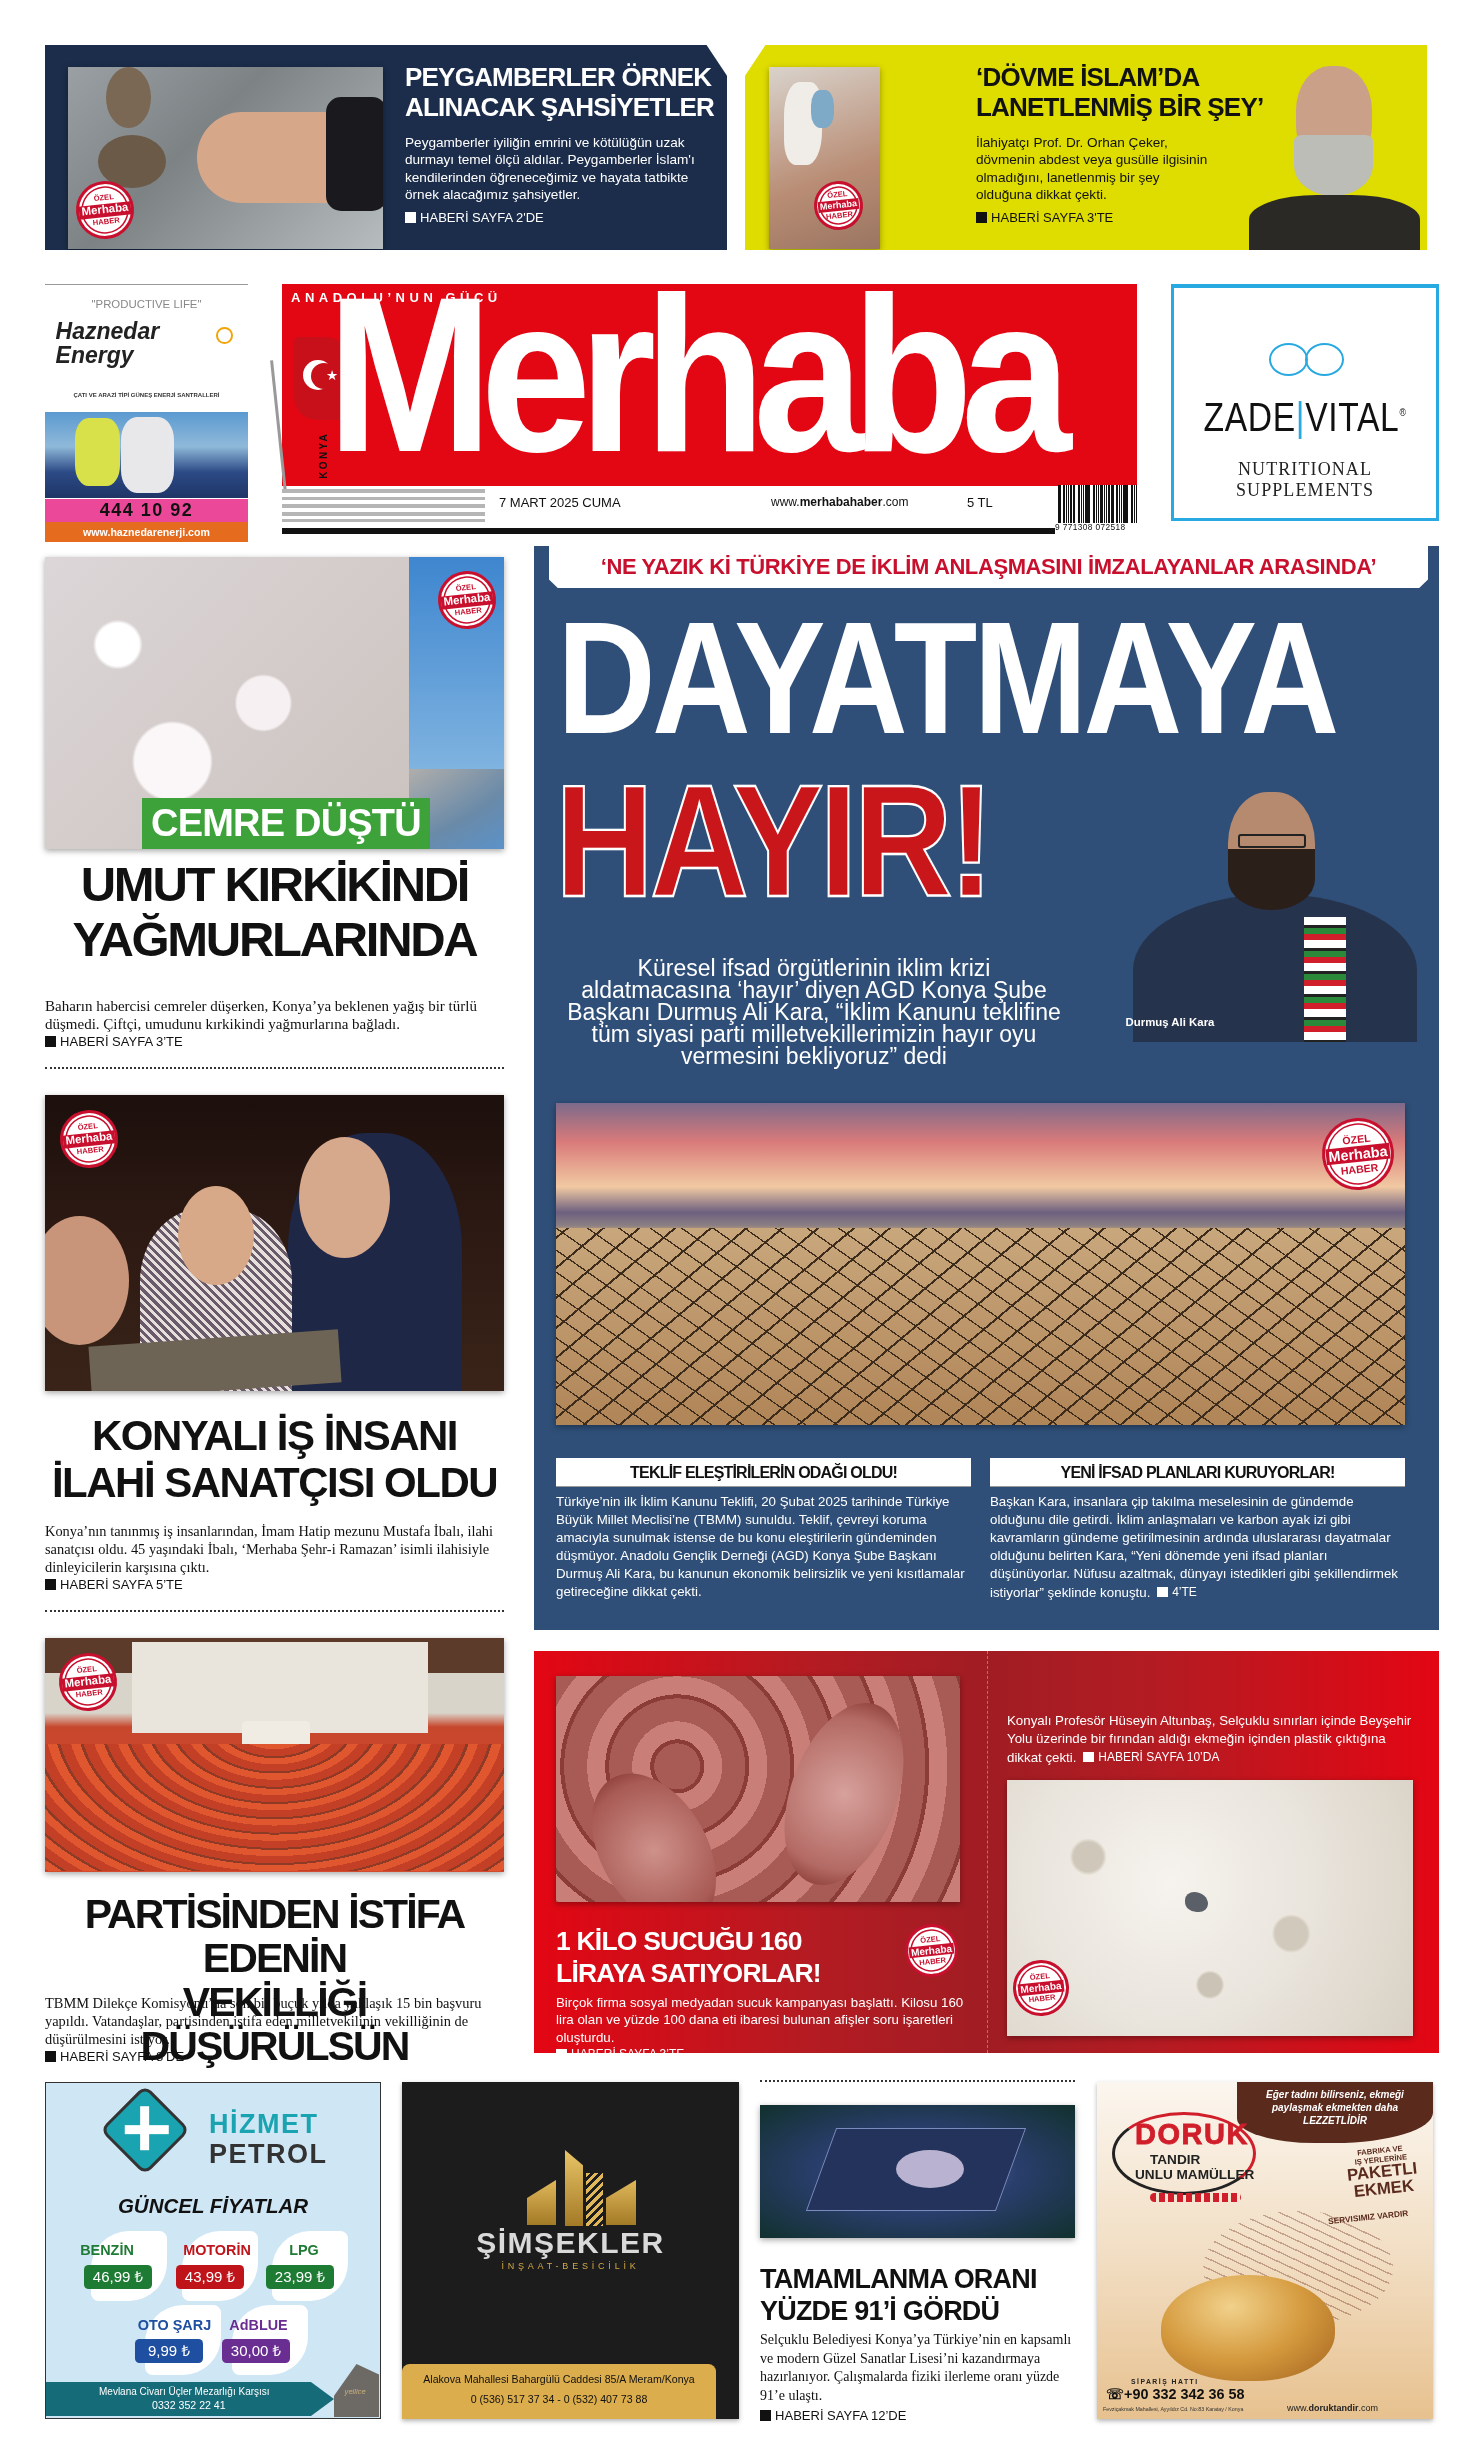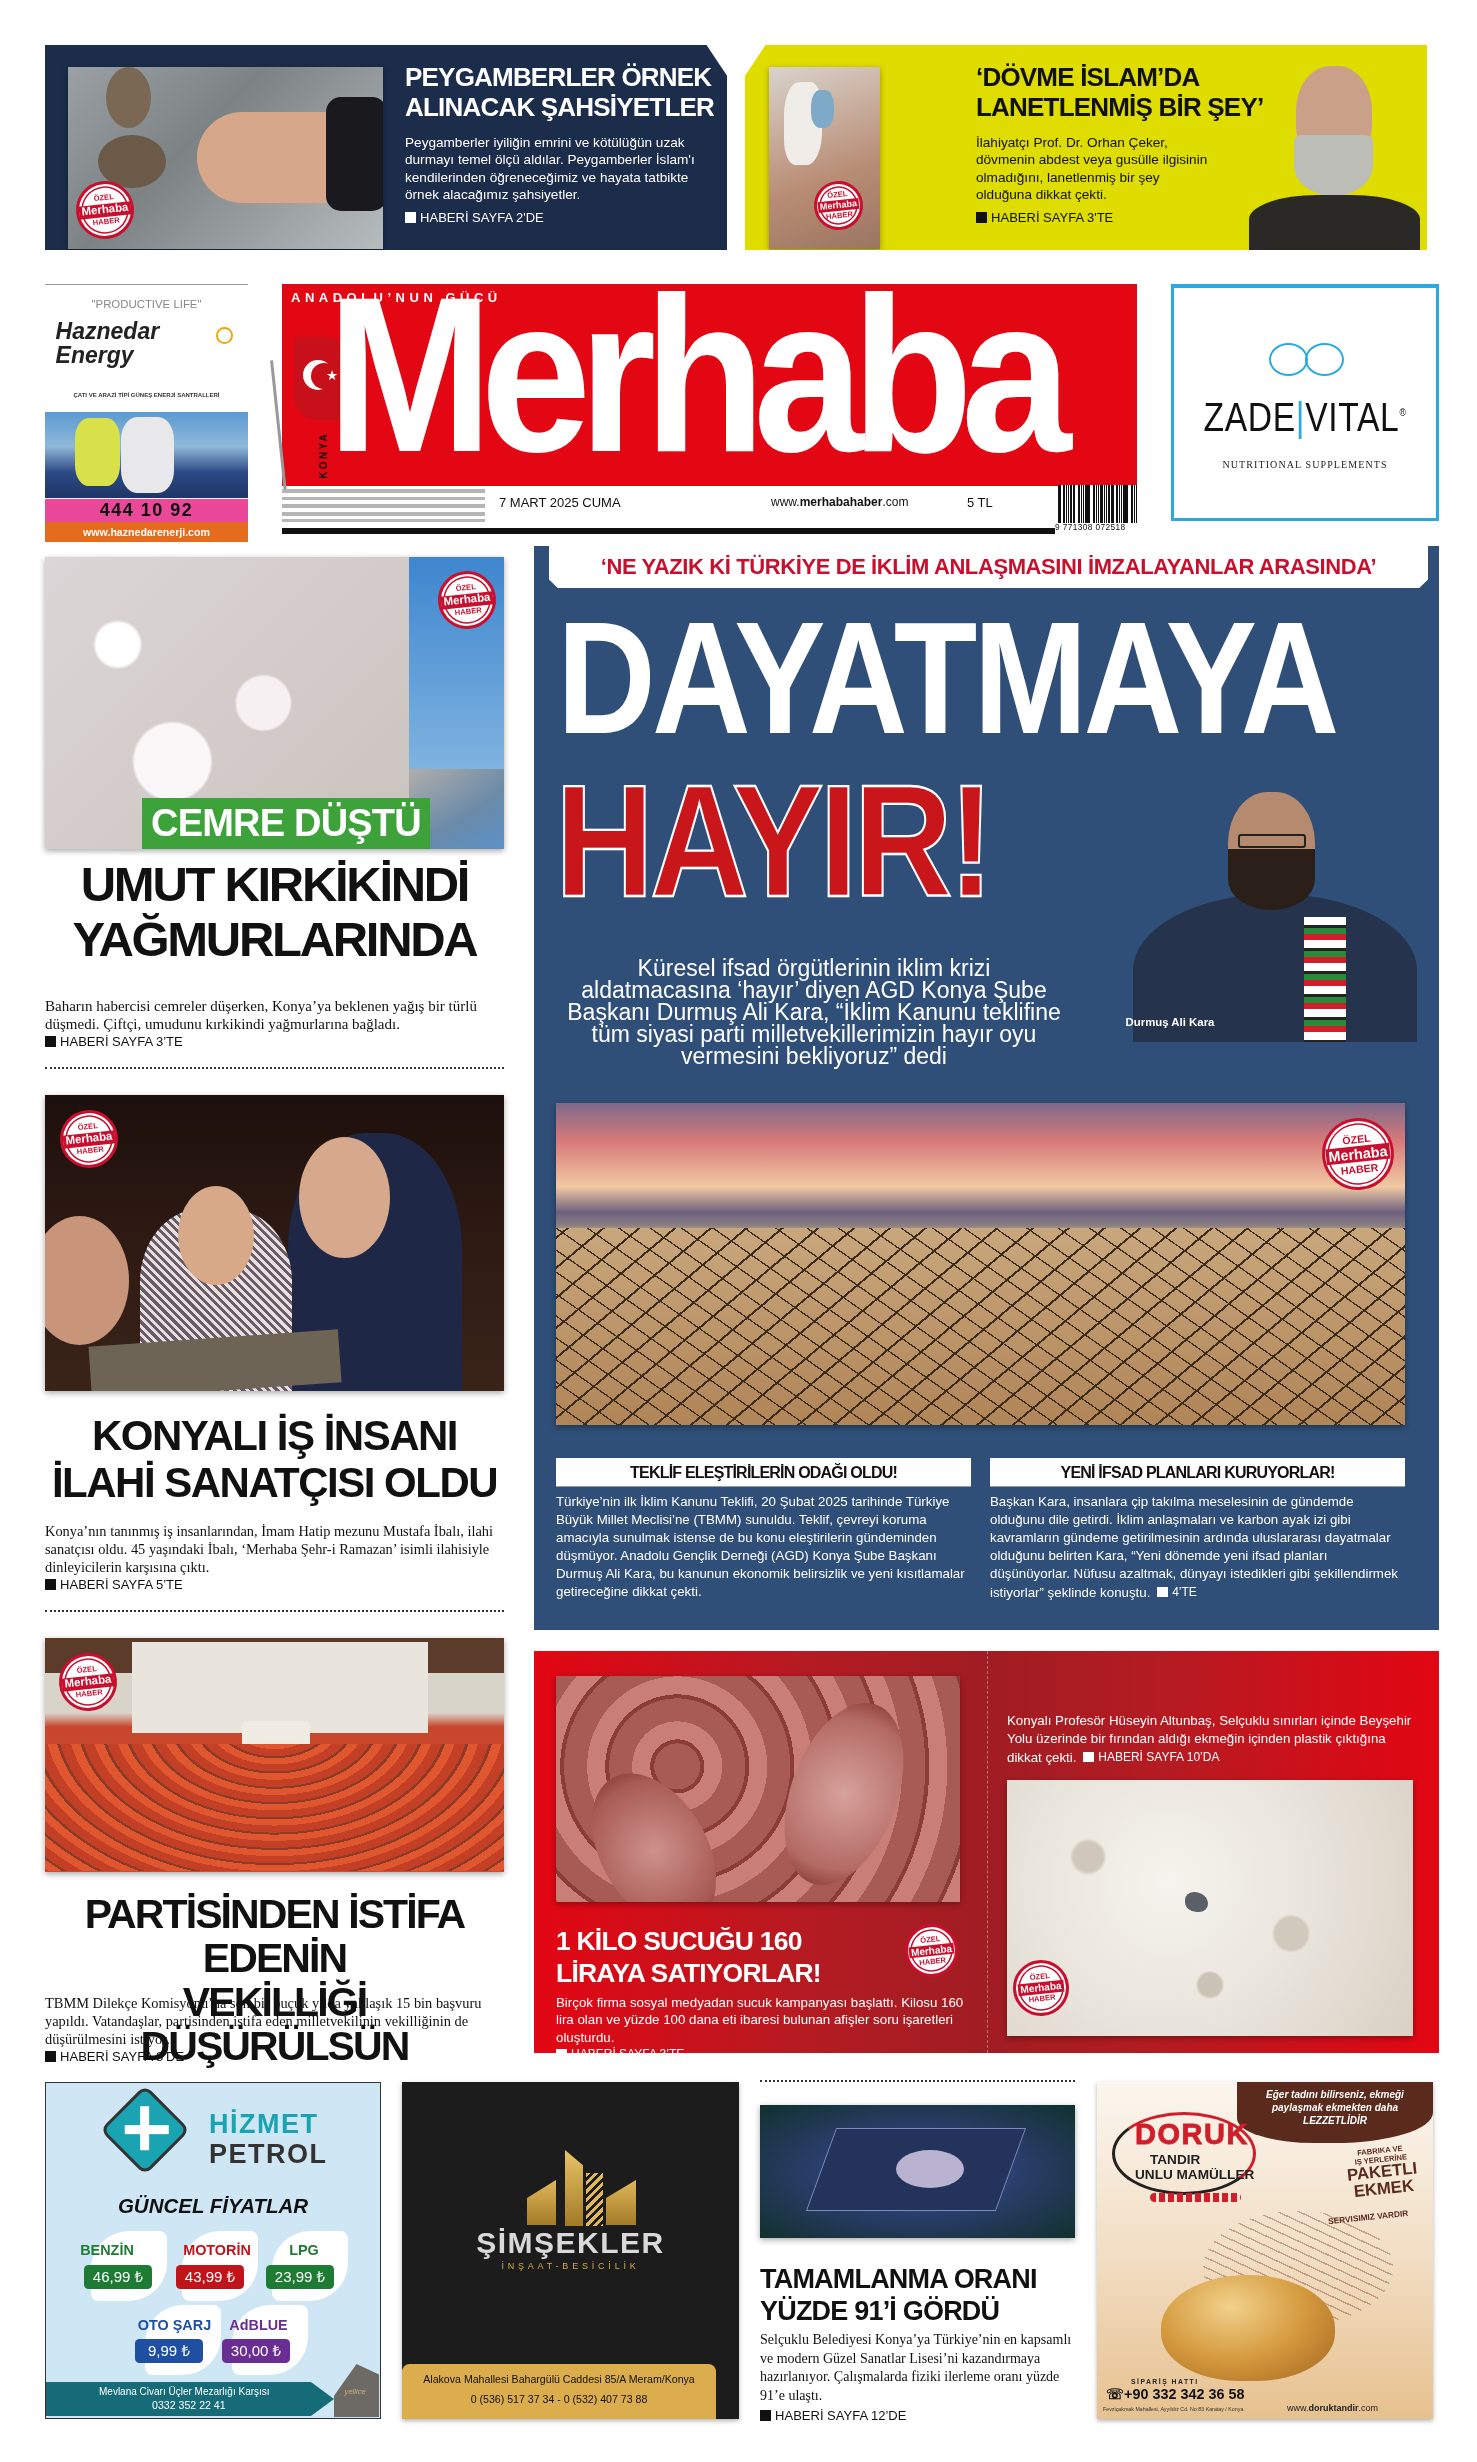--- a/index.html
+++ b/index.html
@@ -113,21 +113,21 @@
 </div>
 
 <div class="abs" style="left:1171px; top:284px; width:268px; height:237px; background:#fff; border:3px solid #29a9e1; border-top-width:4.5px;">
   <div class="abs" style="left:95px; top:55px; width:76px; height:33px;">
     <div class="abs" style="left:0; top:0; width:39px; height:33px; border:2.3px solid #29a9e1; border-radius:50%;"></div>
     <div class="abs" style="left:36px; top:0; width:39px; height:33px; border:2.3px solid #29a9e1; border-radius:50%;"></div>
   </div>
   <div class="abs" style="left:0; top:106px; width:100%; text-align:center; font-size:41px; color:#111; letter-spacing:0.8px; transform:scaleX(0.82); transform-origin:center top;">
     <span>ZADE</span><span style="color:#29a9e1; font-weight:300;">|</span><span>VITAL</span><sup style="font-size:10.6px;">®</sup>
   </div>
-  <div class="abs serif" style="left:0; top:171px; width:100%; text-align:center; font-size:10px; color:#222; letter-spacing:1.1px;">NUTRITIONAL SUPPLEMENTS</div>
+  <div class="abs serif" style="left:0; top:171px; width:100%; text-align:center; font-size:18px; color:#222; letter-spacing:1.1px;">NUTRITIONAL SUPPLEMENTS</div>
 </div>
 
 <div class="photo" style="left:45px; top:557px; width:459px; height:292px; background:radial-gradient(ellipse at 30% 40%,#f4eff0 0%,#e8dfe2 35%,#b9b3ac 60%,#6a8aa8 85%,#5b92c9 100%);">
   <div class="abs" style="left:288px; top:0; width:171px; height:212px; background:linear-gradient(180deg,#3e86cf,#7fb3e0);"></div>
   <div class="abs" style="left:0; top:0; width:364px; height:292px; background:radial-gradient(circle at 20% 30%,#fff 0 6%,transparent 7%),radial-gradient(circle at 60% 50%,#f6f0f2 0 10%,transparent 11%),radial-gradient(circle at 35% 70%,#fbf7f8 0 12%,transparent 13%),linear-gradient(135deg,#ddd6d8,#c9c2bd);"></div>
   <div class="stamp" style="left:393px; top:13.6px;">
     <span class="s1">ÖZEL</span>
     <span class="s2">Merhaba</span>
     <span class="s3">HABER</span>
   </div>

